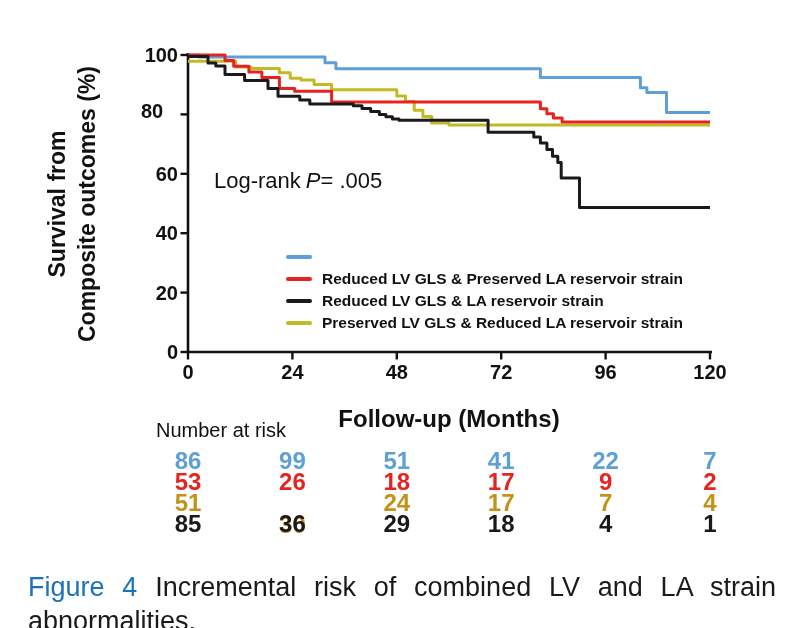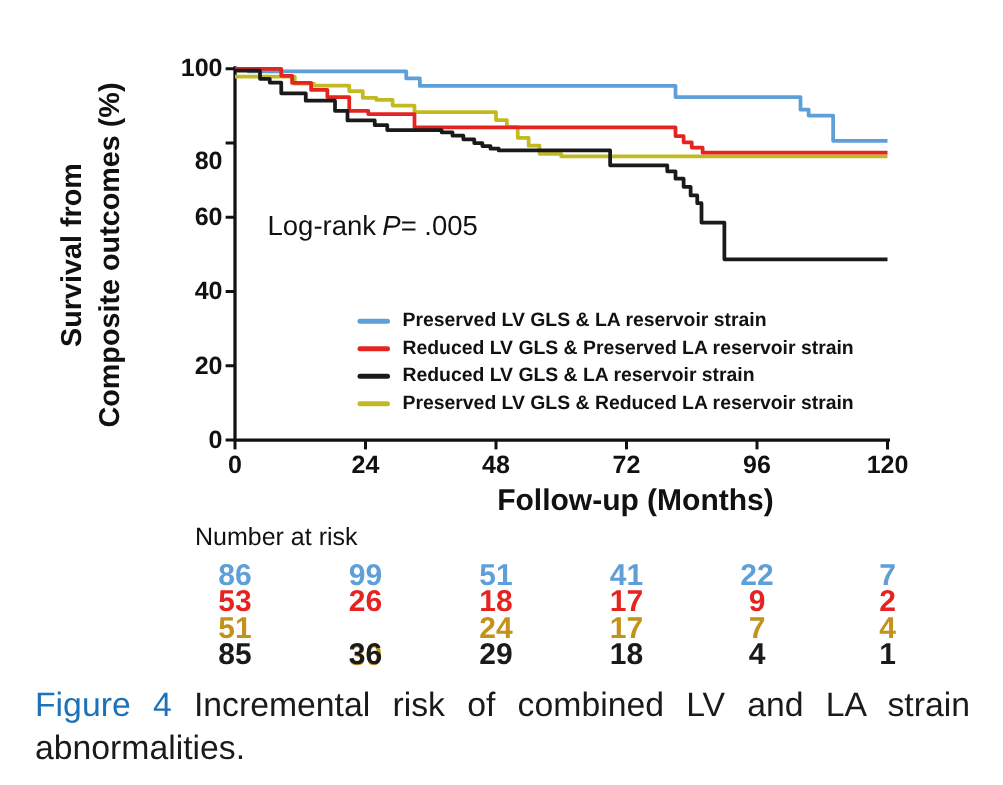--- a/index.html
+++ b/index.html
@@ -4,32 +4,32 @@
 <style>
   html,body{margin:0;padding:0;background:#fff;}
   .page{position:relative;width:802px;height:628px;background:#ffffff;
         font-family:"Liberation Sans",sans-serif;color:#111;overflow:hidden;}
   .page svg{position:absolute;left:0;top:0;}
   .ytick{position:absolute;width:52px;text-align:right;font-weight:bold;font-size:20px;line-height:24px;}
   .xtick{position:absolute;width:60px;text-align:center;font-weight:bold;font-size:20px;line-height:22px;}
   .y-title{position:absolute;left:72px;top:204px;width:0;height:0;}
   .y-title-inner{position:absolute;transform:translate(-50%,-50%) rotate(-90deg);
         text-align:center;white-space:nowrap;font-size:23px;font-weight:bold;line-height:30px;}
-  .x-title{position:absolute;left:279px;top:387px;width:340px;text-align:right;
+  .x-title{position:absolute;left:279px;top:405px;width:340px;text-align:center;
         font-size:24px;font-weight:bold;}
   .annotation{position:absolute;left:214px;top:168px;font-size:22px;font-weight:normal;}
   .annotation i{font-style:italic;margin-left:5px;}
   .legend{position:absolute;left:286px;top:246px;}
   .legend-row{display:flex;align-items:center;height:22px;}
   .legend-swatch{width:26px;height:4px;border-radius:2px;margin-right:10px;flex:0 0 auto;}
   .legend-label{font-size:15.5px;font-weight:bold;white-space:nowrap;color:#111;}
   .risk-header{position:absolute;left:156px;top:419px;font-size:20px;font-weight:normal;}
   .risk-num{position:absolute;width:72px;text-align:center;font-size:24px;font-weight:bold;line-height:20px;}
   .caption{position:absolute;left:28px;top:547px;width:748px;font-size:27px;line-height:34px;color:#1a1a1a;}
-  .cap-line1{text-align:justify;text-align-last:justify;}
+  .cap-line1{text-align:justify;text-align-last:justify;margin-top:23px;}
   .cap-line2{text-align:left;}
 </style>
 </head>
 <body>
 
 <div class="page">
 
   <svg id="plot-svg" width="802" height="445">
       <path d="M 188 53 L 188 352 L 712 352" stroke="#111" stroke-width="2.6" fill="none"></path>
       <line x1="180.5" y1="55" x2="188" y2="55" stroke="#111" stroke-width="2.4"></line>
@@ -52,21 +52,21 @@
 
   <div class="y-title">
     <div class="y-title-inner">
       <div>Survival from</div>
       <div>Composite outcomes  (%)</div>
     </div>
   </div>
 
   <div id="yticks">
       <div class="ytick" style="left: 126px; top: 43px;">100</div>
-      <div class="ytick" style="left: 126px; top: 117px;">80</div>
+      <div class="ytick" style="left: 126px; top: 99px; text-align: center;">80</div>
       <div class="ytick" style="left: 126px; top: 161.8px;">60</div>
       <div class="ytick" style="left: 126px; top: 221.2px;">40</div>
       <div class="ytick" style="left: 126px; top: 280.6px;">20</div>
       <div class="ytick" style="left: 126px; top: 340px;">0</div>
     </div>
   <div id="xticks">
       <div class="xtick" style="left: 158px; top: 361px;">0</div>
       <div class="xtick" style="left: 262.4px; top: 361px;">24</div>
       <div class="xtick" style="left: 366.8px; top: 361px;">48</div>
       <div class="xtick" style="left: 471.2px; top: 361px;">72</div>
@@ -74,21 +74,20 @@
       <div class="xtick" style="left: 680px; top: 361px;">120</div>
     </div>
 
   <div class="x-title">Follow-up (Months)</div>
 
   <div class="annotation"><span>Log-rank</span><i>P</i><span>= .005</span></div>
 
   <div class="legend" id="legend">
       <div class="legend-row">
         <span class="legend-swatch" style="background: rgb(94, 159, 216);"></span>
-        <span class="legend-label">Preserved LV GLS &amp; LA reservoir strain</span>
       </div>
       <div class="legend-row">
         <span class="legend-swatch" style="background: rgb(229, 36, 33);"></span>
         <span class="legend-label">Reduced LV GLS &amp; Preserved LA reservoir strain</span>
       </div>
       <div class="legend-row">
         <span class="legend-swatch" style="background: rgb(26, 26, 26);"></span>
         <span class="legend-label">Reduced LV GLS &amp; LA reservoir strain</span>
       </div>
       <div class="legend-row">

